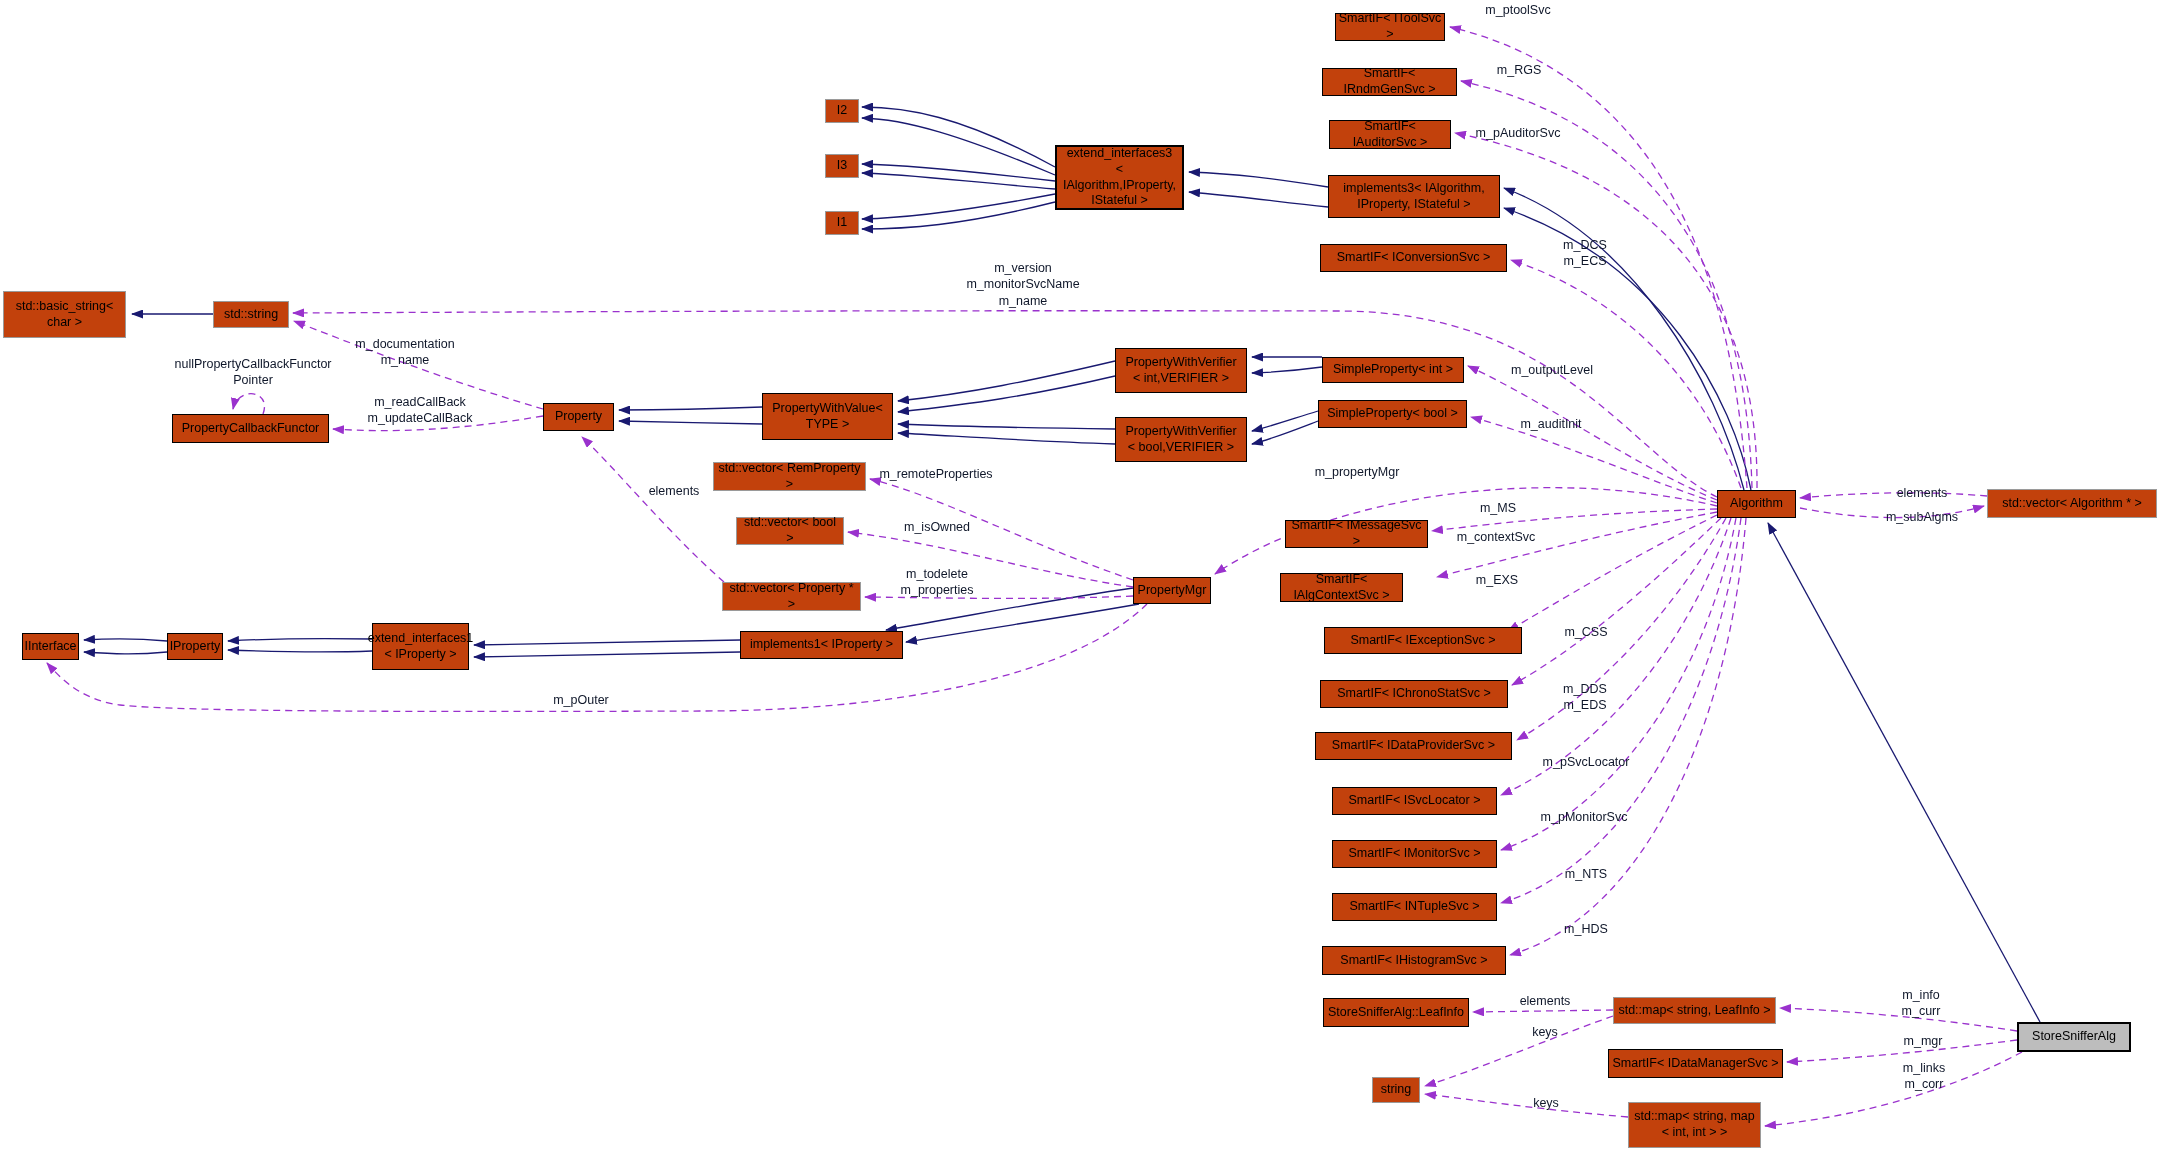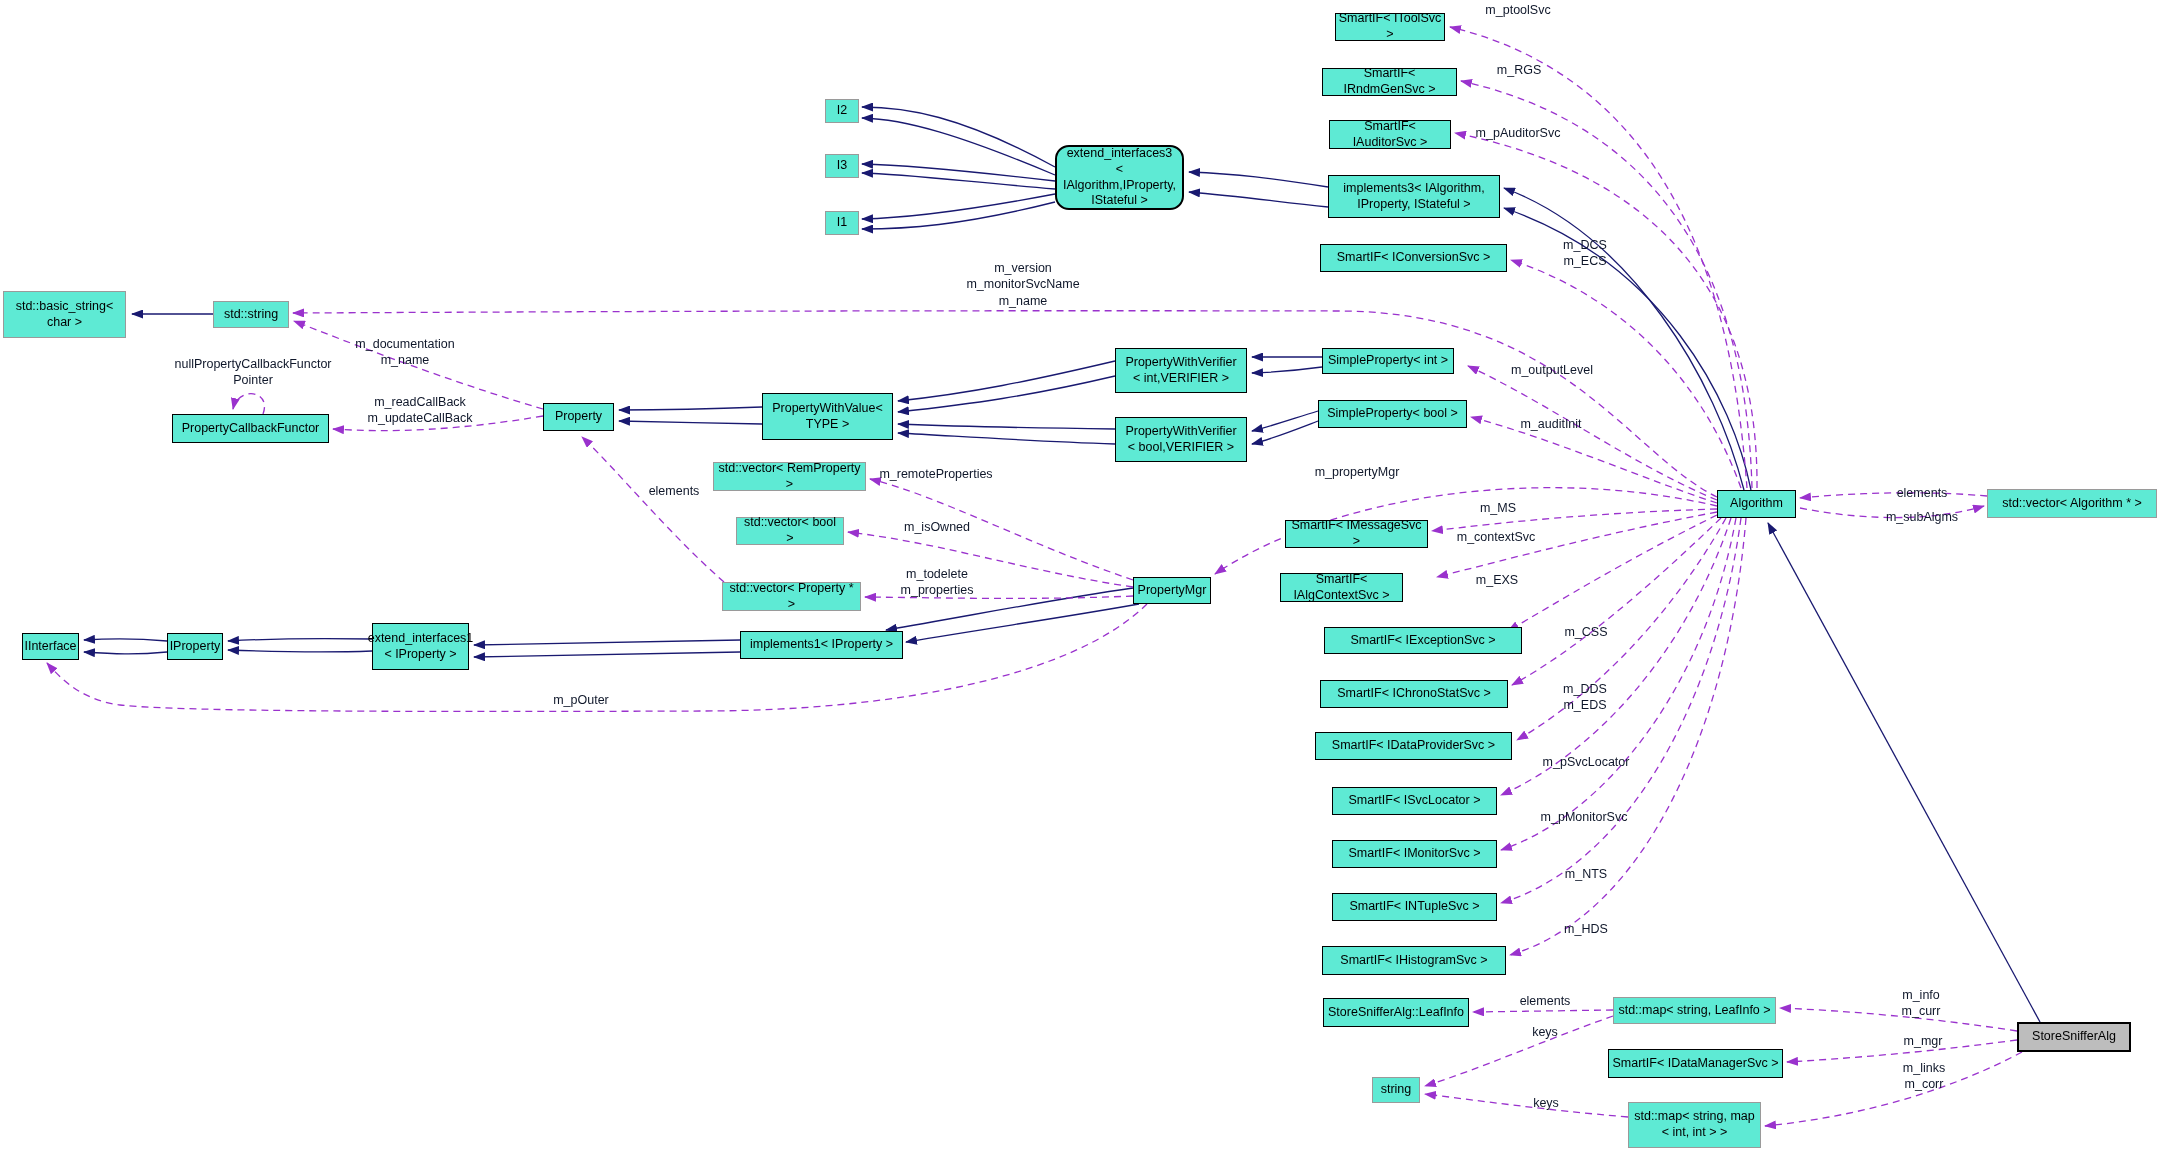--- a/index.html
+++ b/index.html
@@ -1,23 +1,23 @@
 <!DOCTYPE html>
 <html><head>
 <meta charset="utf-8">
 <style>
   html,body{margin:0;padding:0;background:#ffffff;}
   #diagram{position:relative;width:2165px;height:1155px;background:#ffffff;
            font-family:"Liberation Sans",sans-serif;color:#000;overflow:hidden;}
   #edges{position:absolute;left:0;top:0;width:2165px;height:1155px;}
   .node{position:absolute;box-sizing:border-box;display:flex;align-items:center;justify-content:center;
-        text-align:center;white-space:pre-line;background:#5eead4;border:1px solid #000;
+        text-align:center;white-space:pre-line;background:#c2410c;border:1px solid #000;
         font-size:12.5px;line-height:1.25;padding:1px 2px;}
   .node.ext{border-color:#9a9a9a;}
-  .node.b2{border-width:2px;border-radius:14px;}
+  .node.b2{border-width:2px;}
   .node.hl{background:#bdbdbd;border-width:2px;}
   .elabel{position:absolute;transform:translate(-50%,-50%);text-align:center;white-space:pre-line;
           font-size:12.5px;line-height:1.3;color:#0f172a;pointer-events:none;}
 </style>
 </head>
 <body>
 
 <div id="diagram">
 
   <svg id="edges" width="2165" height="1155" viewBox="0 0 2165 1155" xmlns="http://www.w3.org/2000/svg">
@@ -114,21 +114,21 @@
 IStateful &gt;</div>
   <div class="node ext" style="left:3px;top:291px;width:123px;height:47px">std::basic_string&lt;
 char &gt;</div>
   <div class="node ext" style="left:213px;top:301px;width:76px;height:27px">std::string</div>
   <div class="node" style="left:172px;top:414px;width:157px;height:29px">PropertyCallbackFunctor</div>
   <div class="node" style="left:543px;top:403px;width:71px;height:28px">Property</div>
   <div class="node" style="left:762px;top:393px;width:131px;height:47px">PropertyWithValue&lt;
 TYPE &gt;</div>
   <div class="node" style="left:1115px;top:348px;width:132px;height:45px">PropertyWithVerifier
 &lt; int,VERIFIER &gt;</div>
-  <div class="node" style="left:1322px;top:348px;width:132px;height:26px">SimpleProperty&lt; int &gt;</div>
+  <div class="node" style="left:1322px;top:357px;width:142px;height:26px">SimpleProperty&lt; int &gt;</div>
   <div class="node" style="left:1115px;top:417px;width:132px;height:45px">PropertyWithVerifier
 &lt; bool,VERIFIER &gt;</div>
   <div class="node" style="left:1318px;top:400px;width:149px;height:28px">SimpleProperty&lt; bool &gt;</div>
   <div class="node ext" style="left:713px;top:462px;width:153px;height:29px">std::vector&lt; RemProperty &gt;</div>
   <div class="node ext" style="left:736px;top:517px;width:108px;height:28px">std::vector&lt; bool &gt;</div>
   <div class="node ext" style="left:722px;top:582px;width:139px;height:29px">std::vector&lt; Property * &gt;</div>
   <div class="node" style="left:1133px;top:577px;width:78px;height:27px">PropertyMgr</div>
   <div class="node" style="left:22px;top:633px;width:57px;height:27px">IInterface</div>
   <div class="node" style="left:167px;top:633px;width:56px;height:27px">IProperty</div>
   <div class="node" style="left:372px;top:623px;width:97px;height:47px">extend_interfaces1

